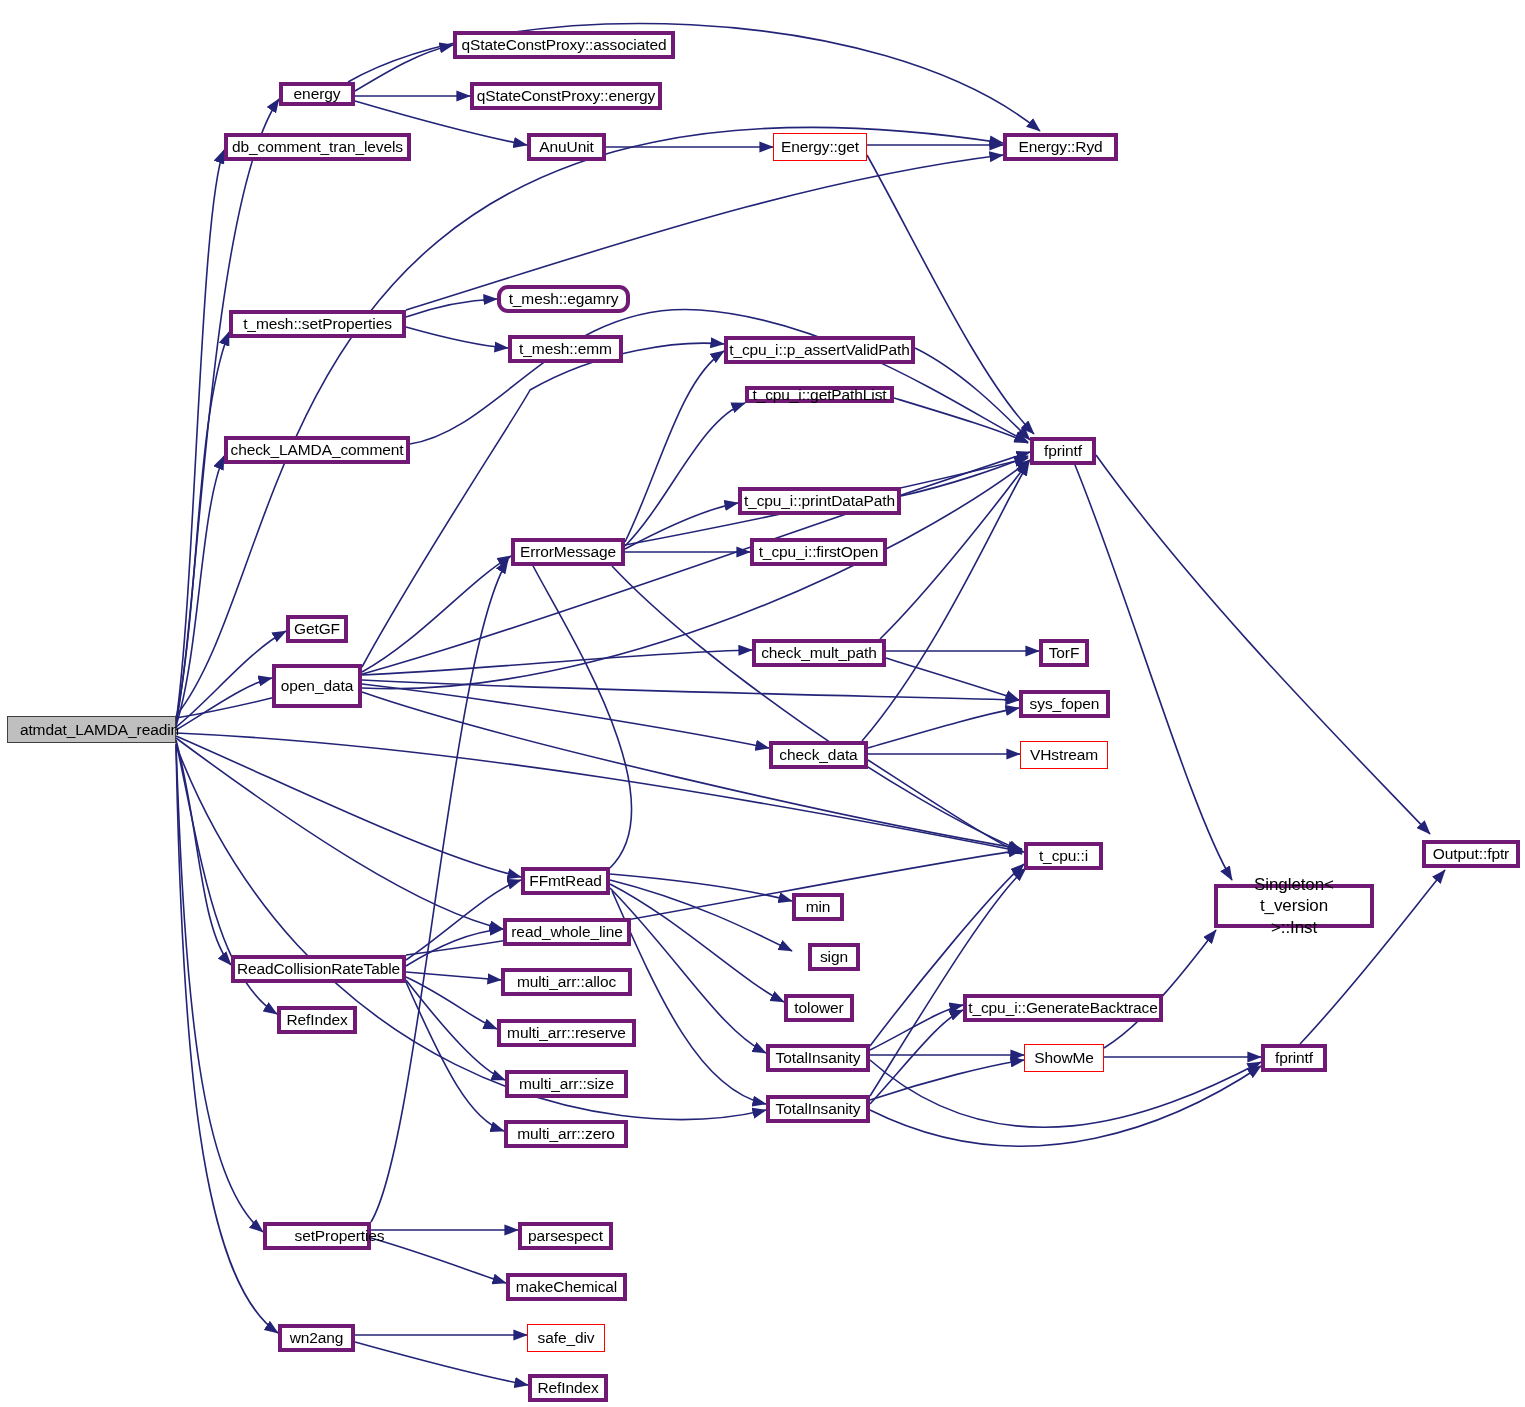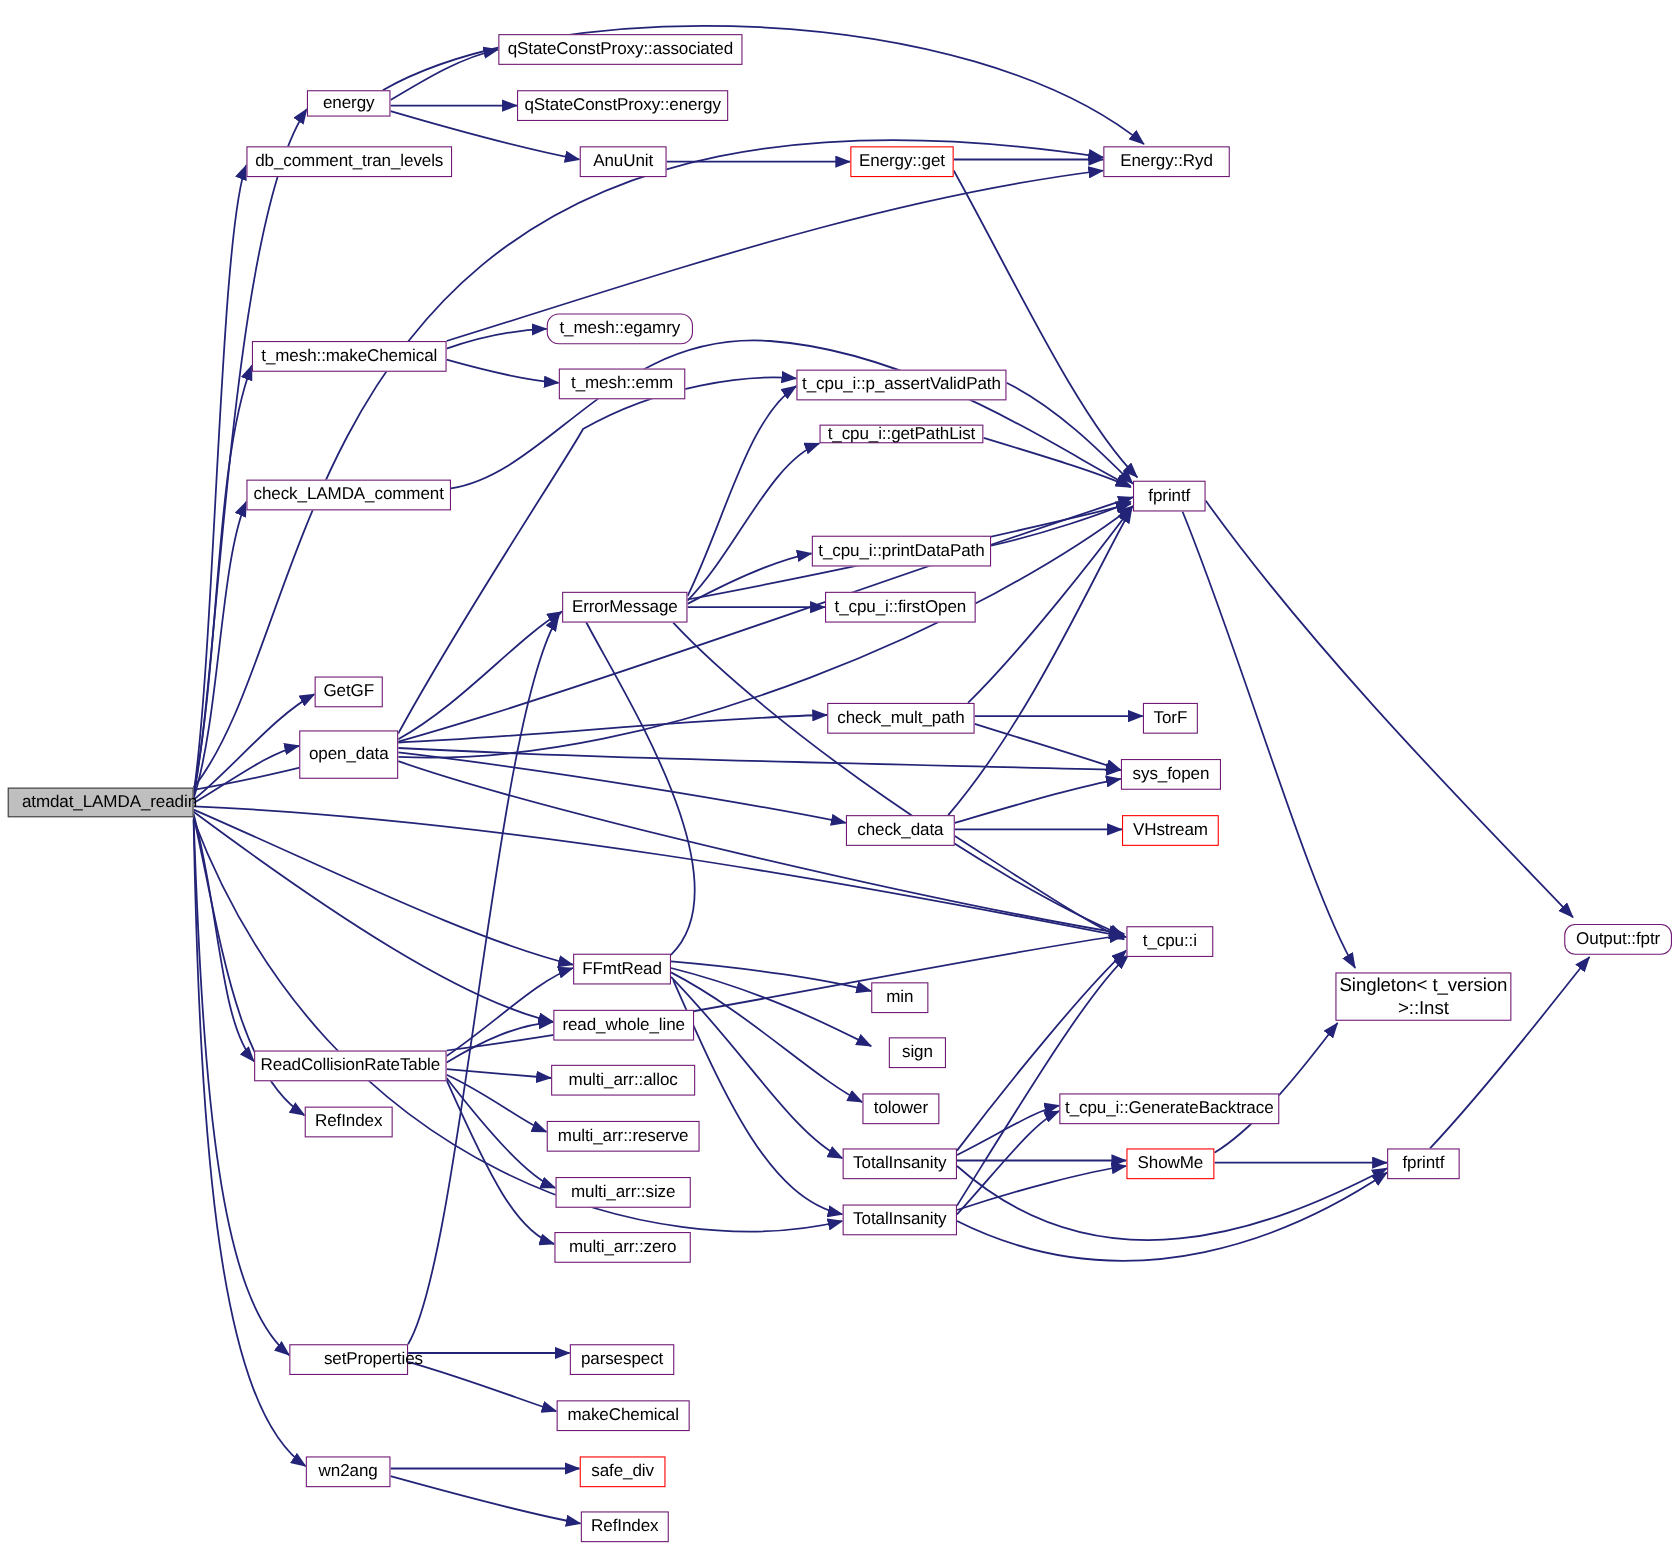--- a/index.html
+++ b/index.html
@@ -23,21 +23,21 @@
     pointer-events: none;
   }
   .node {
     position: absolute;
     box-sizing: border-box;
     display: flex;
     align-items: center;
     justify-content: center;
     text-align: center;
     background: #ffffff;
-    border: 1px solid #701a75;
+    border: 4px solid #701a75;
     color: #000000;
     font-size: 15.5px;
     line-height: 1.1;
     white-space: pre;
     letter-spacing: -0.1px;
   }
   .node.root {
     background: #bfbfbf;
     border: 1px solid #404040;
   }
@@ -174,21 +174,21 @@
   <div class="node" style="left:470px; top:82px; width:192px; height:28px;">qStateConstProxy::energy</div>
 
   <div class="node" style="left:224px; top:133px; width:187px; height:28px;">db_comment_tran_levels</div>
 
   <div class="node" style="left:527px; top:133px; width:79px; height:28px;">AnuUnit</div>
 
   <div class="node redborder" style="left:773px; top:133px; width:94px; height:28px;">Energy::get</div>
 
   <div class="node" style="left:1003px; top:133px; width:115px; height:28px;">Energy::Ryd</div>
 
-  <div class="node" style="left:229px; top:310px; width:177px; height:28px;">t_mesh::makeChemical</div>
+  <div class="node" style="left:229px; top:310px; width:177px; height:28px;">t_mesh::setProperties</div>
 
   <div class="node" style="left:497px; top:285px; width:133px; height:28px;border-radius:11px;">t_mesh::egamry</div>
 
   <div class="node" style="left:508px; top:335px; width:115px; height:28px;">t_mesh::emm</div>
 
   <div class="node" style="left:224px; top:436px; width:186px; height:28px;">check_LAMDA_comment</div>
 
   <div class="node" style="left:724px; top:336px; width:191px; height:28px;">t_cpu_i::p_assertValidPath</div>
 
   <div class="node" style="left:745px; top:386px; width:149px; height:17px;">t_cpu_i::getPathList</div>
@@ -217,21 +217,21 @@
 
   <div class="node" style="left:1024px; top:842px; width:79px; height:28px;">t_cpu::i</div>
 
   <div class="node" style="left:521px; top:867px; width:89px; height:28px;">FFmtRead</div>
 
   <div class="node" style="left:792px; top:893px; width:52px; height:28px;">min</div>
 
   <div class="node two-line" style="left:1214px; top:884px; width:160px; height:44px;">Singleton&lt; t_version
 &gt;::Inst</div>
 
-  <div class="node" style="left:1422px; top:840px; width:98px; height:28px;border-radius:10px;">Output::fptr</div>
+  <div class="node" style="left:1422px; top:840px; width:98px; height:28px;">Output::fptr</div>
 
   <div class="node" style="left:503px; top:918px; width:128px; height:28px;">read_whole_line</div>
 
   <div class="node" style="left:792px; top:943px; width:52px; height:28px;margin-left:16px;">sign</div>
 
   <div class="node" style="left:231px; top:955px; width:175px; height:28px;">ReadCollisionRateTable</div>
 
   <div class="node" style="left:501px; top:968px; width:131px; height:28px;">multi_arr::alloc</div>
 
   <div class="node" style="left:784px; top:994px; width:70px; height:28px;">tolower</div>

